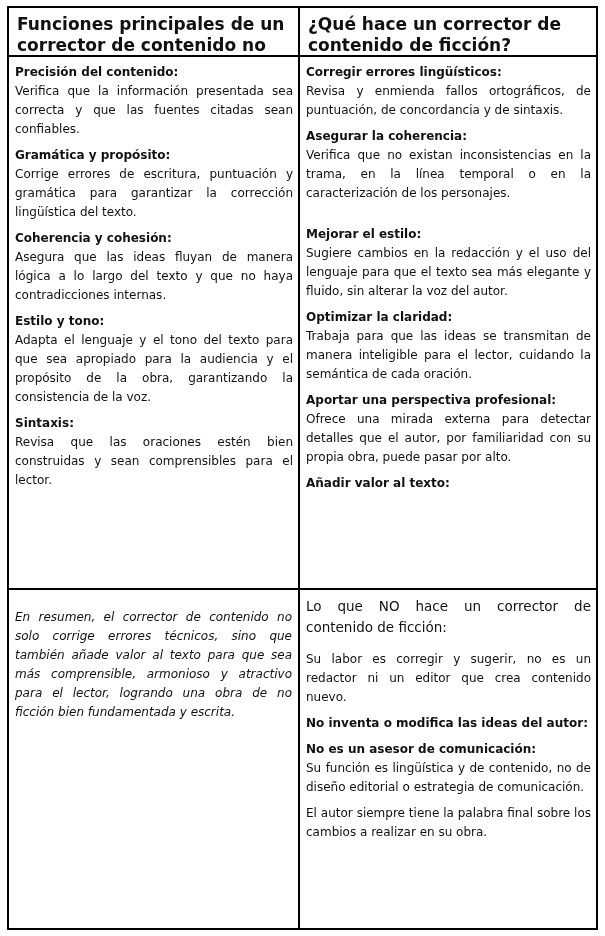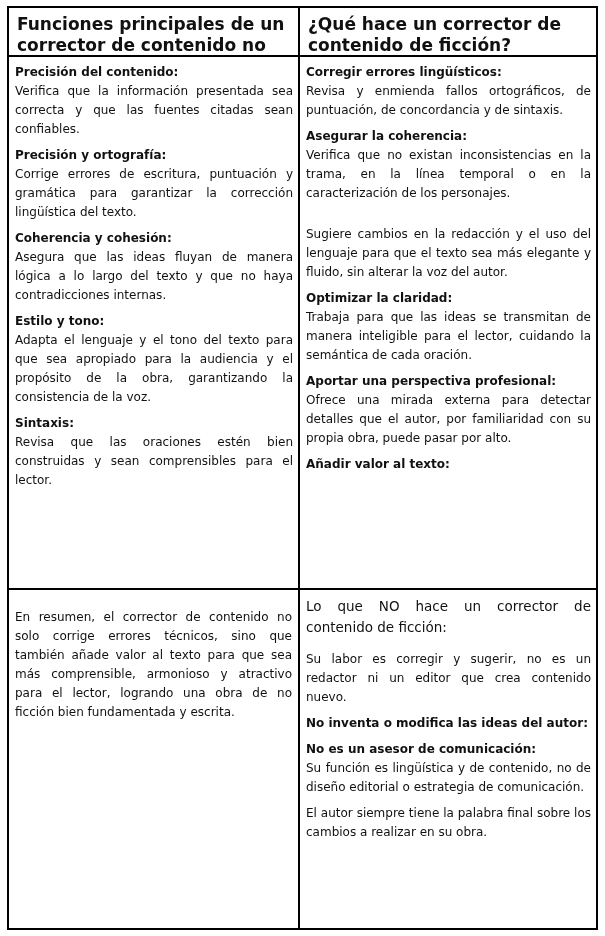--- a/index.html
+++ b/index.html
@@ -45,20 +45,21 @@
   .sec-head { font-weight: bold; }
   .sec-body { text-align: justify; }
   .section + .section { margin-top: 7px; }
   
   .right-body .section:nth-child(3) { margin-top: 22px; }
 
   .summary-cell {
     padding: 18px 6px 0 6px;
     font-size: 12px;
     line-height: 19px;
+    font-style: italic;
   }
   .summary-cell p { margin: 0; text-align: justify; }
 
   .no-cell {
     padding: 6px 5px 0 6px;
     font-size: 12px;
     line-height: 19px;
   }
   .no-header {
     font-weight: normal;
@@ -75,21 +76,21 @@
 
   <div class="cell col-l row-1 header-cell">Funciones principales de un corrector de contenido no ficción:</div>
   <div class="cell row-1 header-cell">¿Qué hace un corrector de contenido de ficción?</div>
 
   <div class="cell col-l row-2 body-cell left-body">
     <div class="section">
       <p class="sec-head">Precisión del contenido:</p>
       <p class="sec-body">Verifica que la información presentada sea correcta y que las fuentes citadas sean confiables.</p>
     </div>
     <div class="section">
-      <p class="sec-head">Precisión y ortografía:</p>
+      <p class="sec-head">Gramática y propósito:</p>
       <p class="sec-body">Corrige errores de escritura, puntuación y gramática para garantizar la corrección lingüística del texto.</p>
     </div>
     <div class="section">
       <p class="sec-head">Coherencia y cohesión:</p>
       <p class="sec-body">Asegura que las ideas fluyan de manera lógica a lo largo del texto y que no haya contradicciones internas.</p>
     </div>
     <div class="section">
       <p class="sec-head">Estilo y tono:</p>
       <p class="sec-body">Adapta el lenguaje y el tono del texto para que sea apropiado para la audiencia y el propósito de la obra, garantizando la consistencia de la voz.</p>
     </div>
@@ -103,20 +104,21 @@
   <div class="cell row-2 body-cell right-body">
     <div class="section">
       <p class="sec-head">Corregir errores lingüísticos:</p>
       <p class="sec-body">Revisa y enmienda fallos ortográficos, de puntuación, de concordancia y de sintaxis.</p>
     </div>
     <div class="section">
       <p class="sec-head">Asegurar la coherencia:</p>
       <p class="sec-body">Verifica que no existan inconsistencias en la trama, en la línea temporal o en la caracterización de los personajes.</p>
     </div>
     <div class="section">
+      <p class="sec-head">Mejorar el estilo:</p>
       <p class="sec-body">Sugiere cambios en la redacción y el uso del lenguaje para que el texto sea más elegante y fluido, sin alterar la voz del autor.</p>
     </div>
     <div class="section">
       <p class="sec-head">Optimizar la claridad:</p>
       <p class="sec-body">Trabaja para que las ideas se transmitan de manera inteligible para el lector, cuidando la semántica de cada oración.</p>
     </div>
     <div class="section">
       <p class="sec-head">Aportar una perspectiva profesional:</p>
       <p class="sec-body">Ofrece una mirada externa para detectar detalles que el autor, por familiaridad con su propia obra, puede pasar por alto.</p>
     </div>

